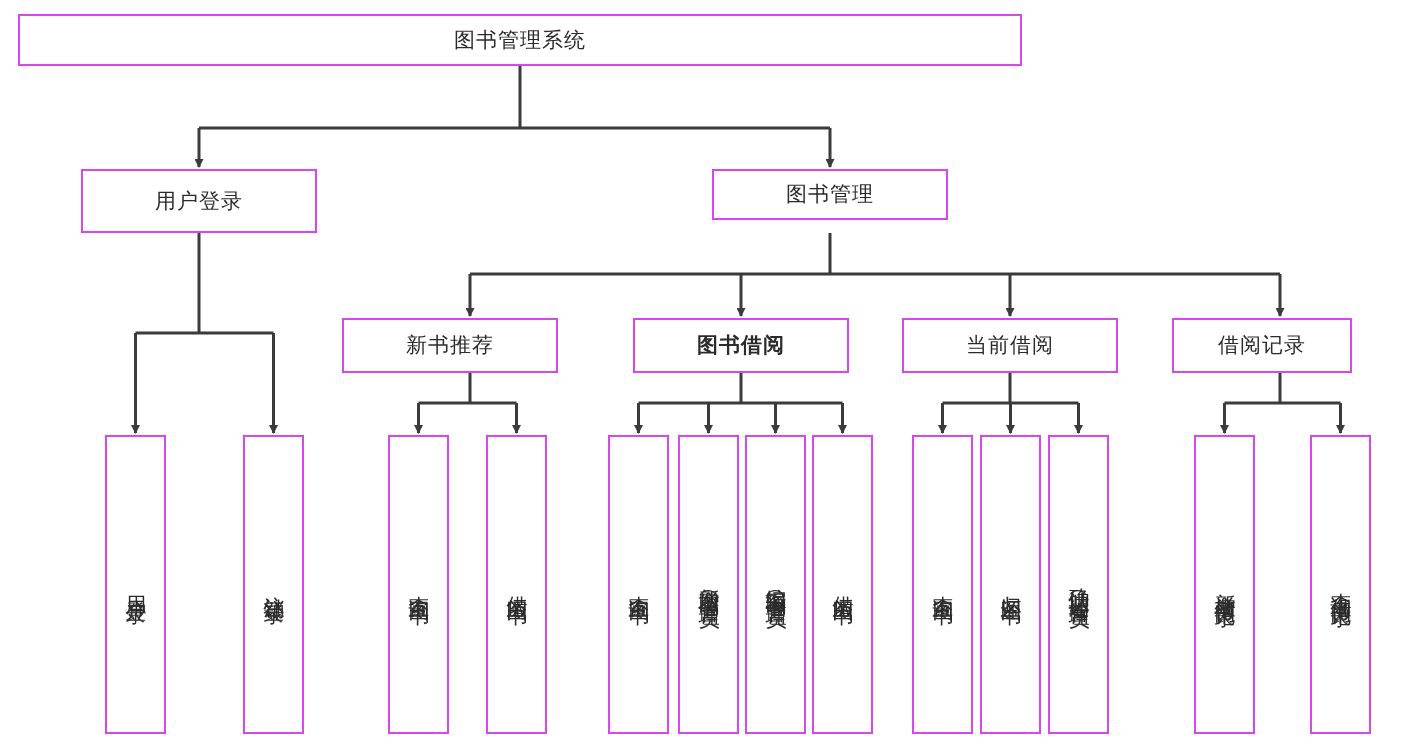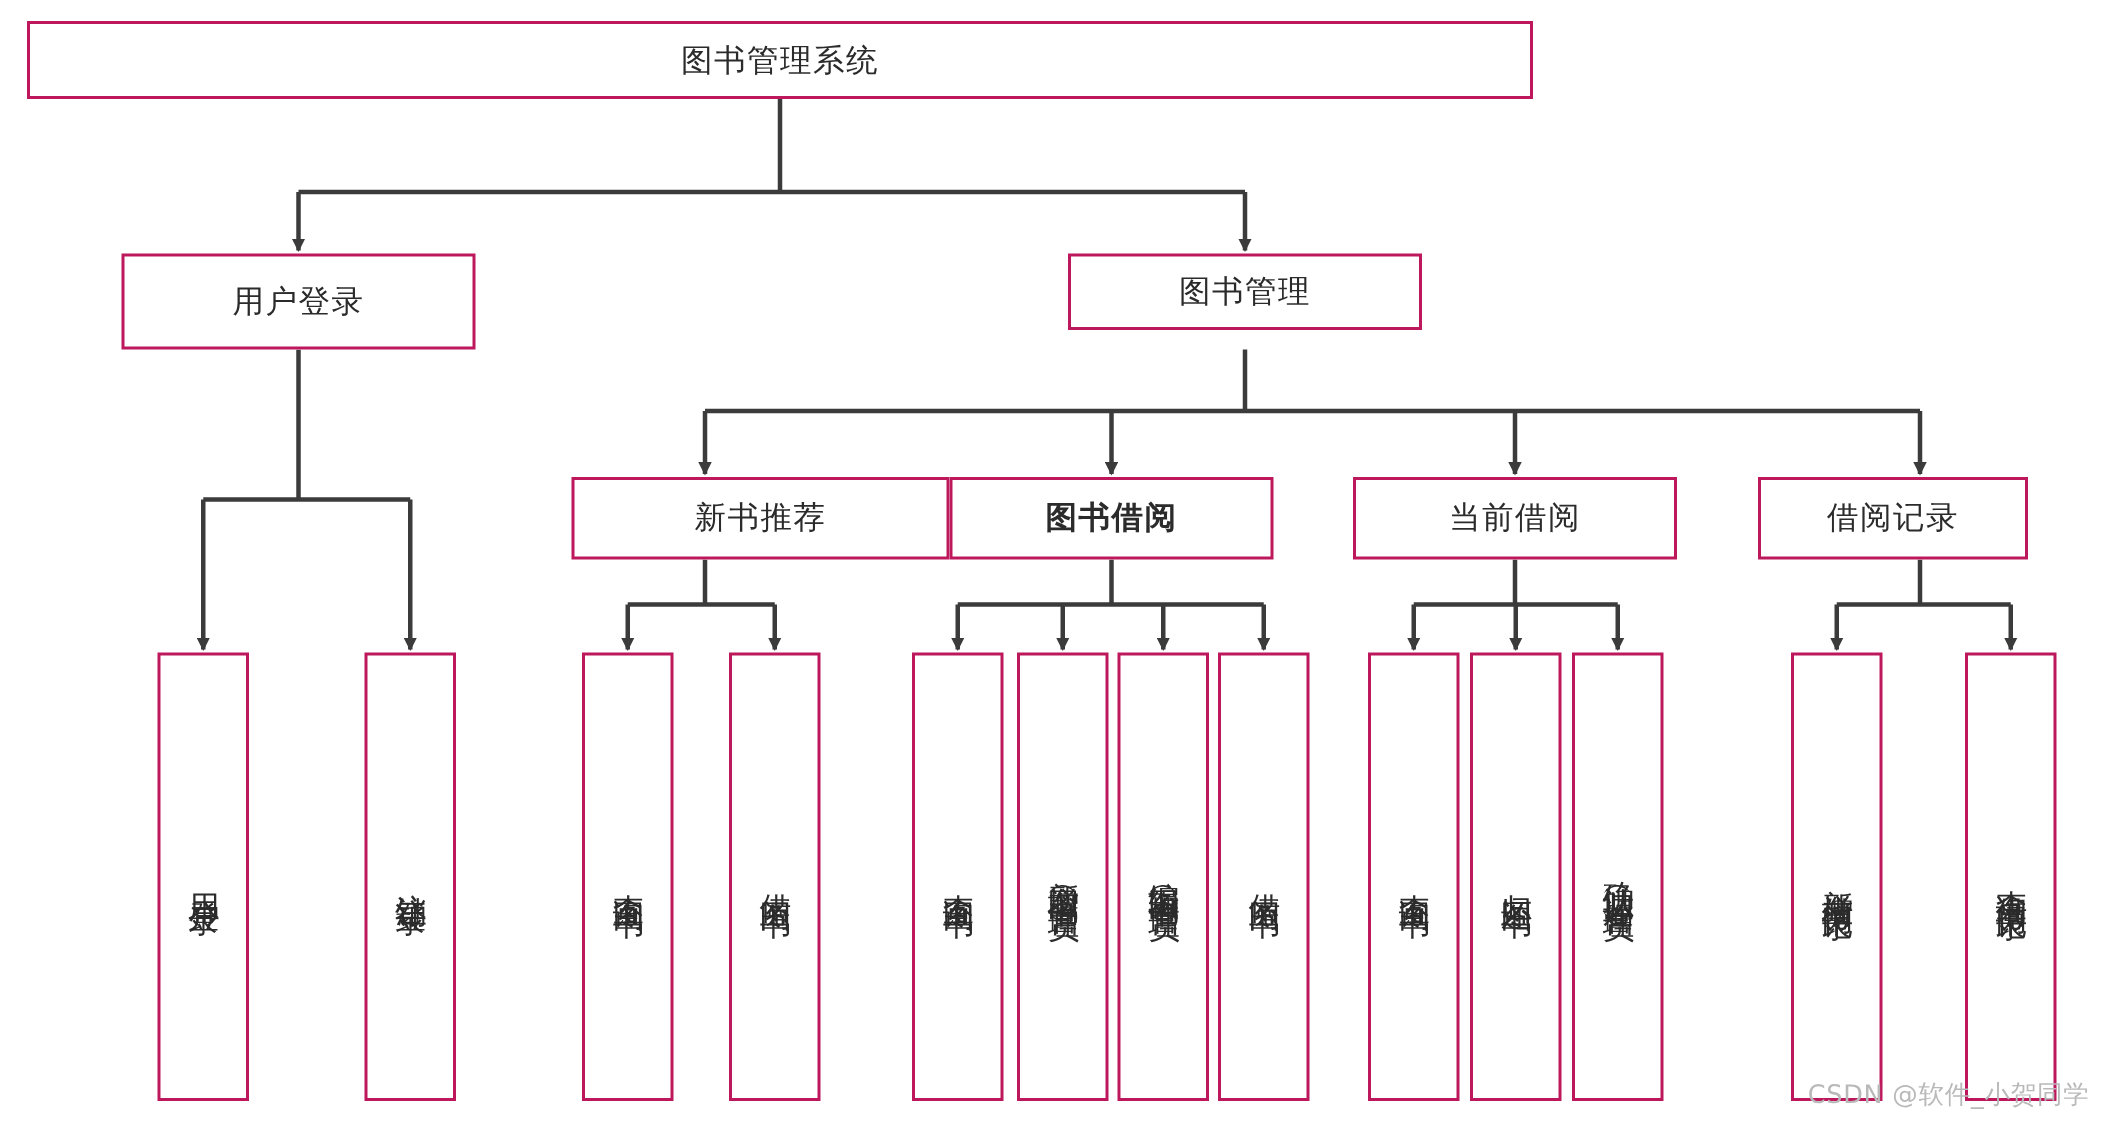--- a/index.html
+++ b/index.html
@@ -21,21 +21,21 @@
   #diagram-svg {
     position: absolute;
     left: 0;
     top: 0;
     width: 1405px;
     height: 747px;
   }
   .node {
     position: absolute;
     box-sizing: border-box;
-    border: 2px solid #be185d;
+    border: 2px solid #d946ef;
     background: #ffffff;
     display: flex;
     align-items: center;
     justify-content: center;
     z-index: 2;
   }
   .node-label {
     color: #2b2b2b;
     font-size: 21px;
     line-height: 1.28;
@@ -120,21 +120,21 @@
   <div id="nodes-layer">
       <div class="node" style="left: 18px; top: 14px; width: 1004px; height: 52px;">
         <span class="node-label">图书管理系统</span>
       </div>
       <div class="node" style="left: 81px; top: 169px; width: 236px; height: 64px;">
         <span class="node-label">用户登录</span>
       </div>
       <div class="node" style="left: 712px; top: 169px; width: 236px; height: 51px;">
         <span class="node-label">图书管理</span>
       </div>
-      <div class="node" style="left: 381px; top: 318px; width: 252px; height: 55px; justify-content: center;">
+      <div class="node" style="left: 342px; top: 318px; width: 216px; height: 55px; justify-content: center;">
         <span class="node-label">新书推荐</span>
       </div>
       <div class="node" style="left: 633px; top: 318px; width: 216px; height: 55px; font-weight: bold;">
         <span class="node-label">图书借阅</span>
       </div>
       <div class="node" style="left: 902px; top: 318px; width: 216px; height: 55px;">
         <span class="node-label">当前借阅</span>
       </div>
       <div class="node" style="left: 1172px; top: 318px; width: 180px; height: 55px;">
         <span class="node-label">借阅记录</span>
@@ -173,14 +173,13 @@
         <span class="node-label">确认归还（管理员）</span>
       </div>
       <div class="node vertical" style="left: 1194px; top: 435px; width: 61px; height: 299px;">
         <span class="node-label">新增借阅记录</span>
       </div>
       <div class="node vertical" style="left: 1310px; top: 435px; width: 61px; height: 299px;">
         <span class="node-label">查询借阅记录</span>
       </div>
     </div>
 
-  <div class="watermark">CSDN @软件_小贺同学</div>
 </div>
 
 </body></html>

